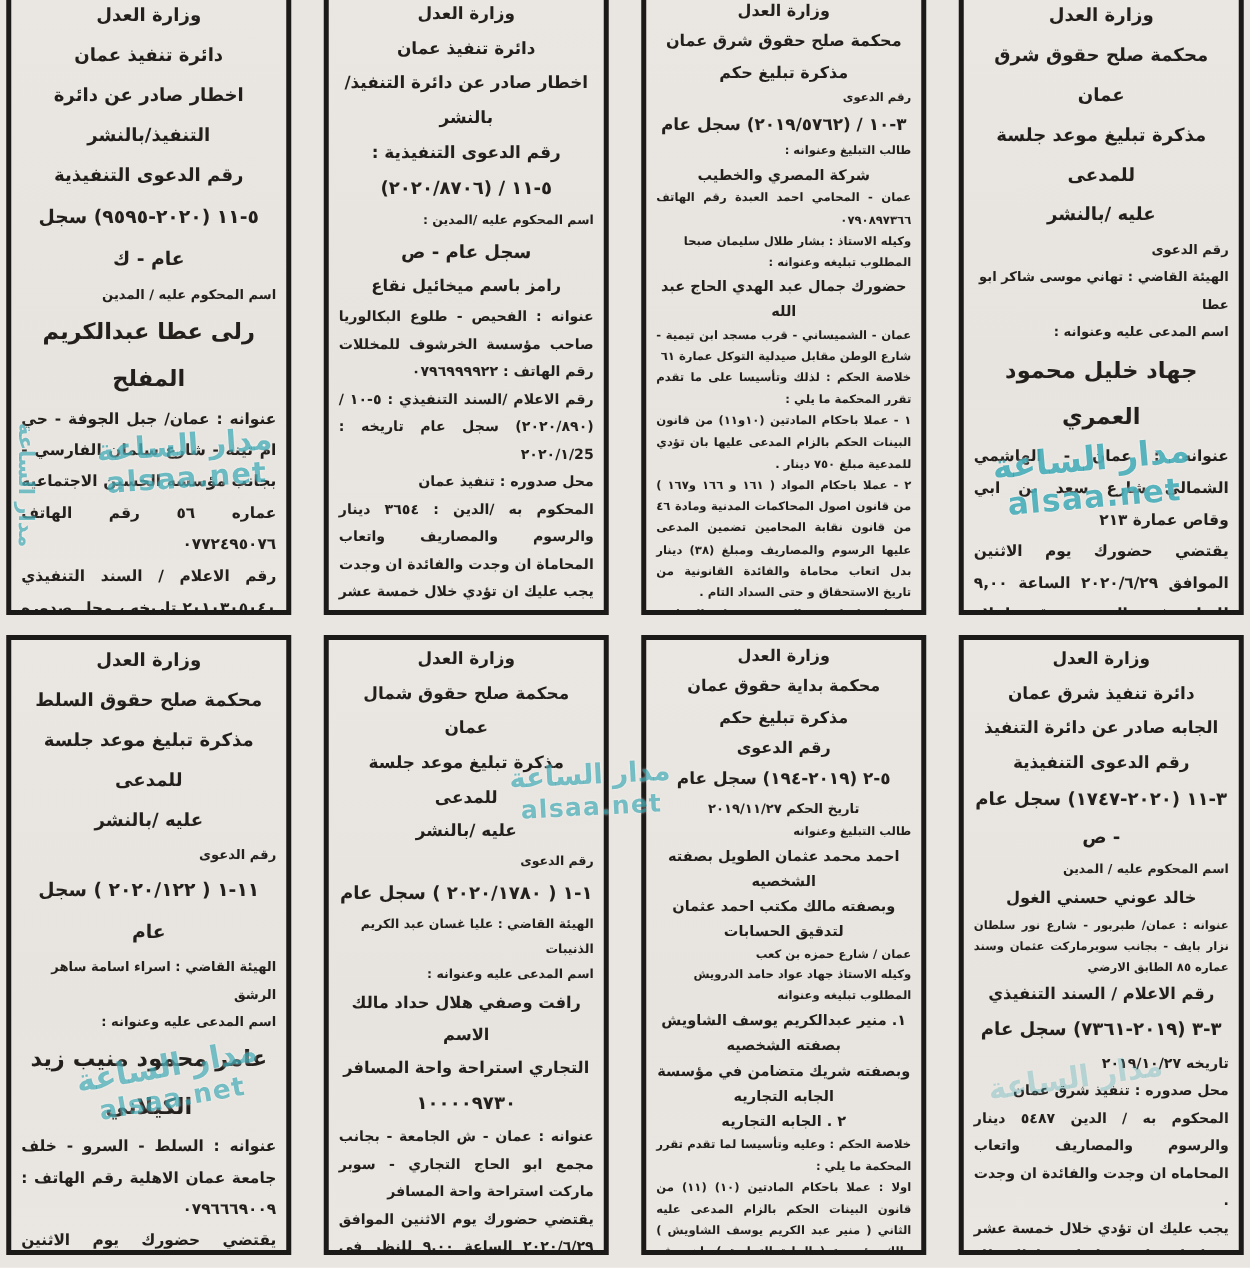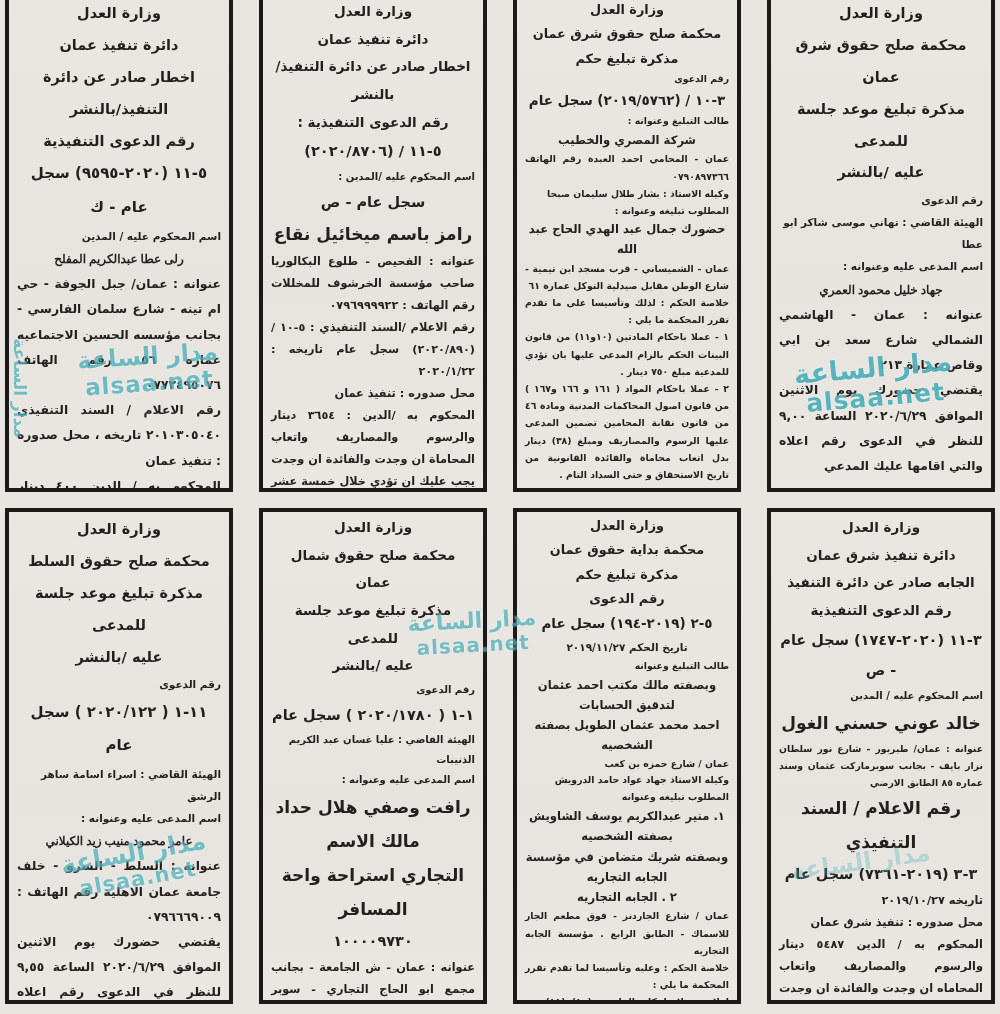--- a/index.html
+++ b/index.html
@@ -31,30 +31,30 @@
   .ln{font-weight:bold;}
   
   .h{text-align:center;font-size:13.5px;line-height:2.05;}
   
   .num{text-align:center;font-size:14.5px;line-height:2.1;}
   
   .l{text-align:right;font-size:10px;line-height:2.0;}
   
   .c{text-align:center;font-size:10.5px;line-height:2.0;}
   
-  .n{text-align:center;font-size:17px;line-height:2.0;}
+  .n{text-align:center;font-size:13px;line-height:2.0;}
   
   .p{text-align:justify;text-align-last:right;font-size:11.3px;line-height:1.95;}
   
   .sp{text-align:justify;text-align-last:right;font-size:9.3px;line-height:1.85;}
 
   
   .r .h{font-size:14.5px;line-height:2.2;}
   .r .num{font-size:15px;line-height:2.25;}
-  .r .n{font-size:12px;line-height:2.1;font-family:Liberation Serif, serif;}
+  .r .n{font-size:18px;line-height:2.1;}
   .r .p{font-size:12.3px;line-height:2.05;}
   .r .l{font-size:10.5px;line-height:2.1;}
   .d .h{font-size:12.8px;line-height:1.9;}
   .d .num{font-size:13.5px;line-height:1.9;}
   .d .n{font-size:11.6px;line-height:1.75;}
   .d .l{font-size:9.3px;line-height:1.8;}
 
   
   .wm{
     position:absolute;
@@ -120,21 +120,21 @@
       <article class="box m">
         <div class="ln h">وزارة العدل</div>
         <div class="ln h">دائرة تنفيذ عمان</div>
         <div class="ln h">اخطار صادر عن دائرة التنفيذ/بالنشر</div>
         <div class="ln h">رقم الدعوى التنفيذية :</div>
         <div class="ln num">٥-١١ / (٢٠٢٠/٨٧٠٦)</div>
         <div class="ln l">اسم المحكوم عليه /المدين :</div>
         <div class="ln num">سجل عام - ص</div>
         <div class="ln n">رامز باسم ميخائيل نقاع</div>
         <div class="ln p">عنوانه : الفحيص - طلوع البكالوريا صاحب مؤسسة الخرشوف للمخللات رقم الهاتف : ٠٧٩٦٩٩٩٩٢٢</div>
-        <div class="ln p">رقم الاعلام /السند التنفيذي : ٥-١٠ / (٢٠٢٠/٨٩٠) سجل عام تاريخه : ٢٠٢٠/١/٢٢</div>
+        <div class="ln p">رقم الاعلام /السند التنفيذي : ٥-١٠ / (٢٠٢٠/٨٩٠) سجل عام تاريخه : ٢٠٢٠/١/25</div>
         <div class="ln p">محل صدوره : تنفيذ عمان</div>
         <div class="ln p">المحكوم به /الدين : ٣٦٥٤ دينار والرسوم والمصاريف واتعاب المحاماة ان وجدت والفائدة ان وجدت</div>
         <div class="ln p">يجب عليك ان تؤدي خلال خمسة عشر يوما تلي تاريخ تبليغك هذا الاخطار الى المحكوم له /الدائن :</div>
       </article>
       <article class="box r">
         <div class="ln h">وزارة العدل</div>
         <div class="ln h">دائرة تنفيذ عمان</div>
         <div class="ln h">اخطار صادر عن دائرة التنفيذ/بالنشر</div>
         <div class="ln h">رقم الدعوى التنفيذية</div>
         <div class="ln num">٥-١١ (٢٠٢٠-٩٥٩٥) سجل عام - ك</div>
@@ -161,29 +161,28 @@
         <div class="ln p">يجب عليك ان تؤدي خلال خمسة عشر يوما تلي تاريخ تبليغك هذا الاخطار الى المحكوم له / الدائن شركة وكاله شرق المتوسط للاستيراد والاستشارات المبلغ المبين اعلاه .</div>
       </article>
       <article class="box d">
         <div class="ln h">وزارة العدل</div>
         <div class="ln h">محكمة بداية حقوق عمان</div>
         <div class="ln h">مذكرة تبليغ حكم</div>
         <div class="ln h">رقم الدعوى</div>
         <div class="ln num">٥-٢ (٢٠١٩-١٩٤) سجل عام</div>
         <div class="ln c">تاريخ الحكم ٢٠١٩/١١/٢٧</div>
         <div class="ln l">طالب التبليغ وعنوانه</div>
+        <div class="ln n">احمد محمد عثمان الطويل بصفته الشخصيه</div>
         <div class="ln n">وبصفته مالك مكتب احمد عثمان لتدقيق الحسابات</div>
-        <div class="ln n">احمد محمد عثمان الطويل بصفته الشخصيه</div>
         <div class="ln l">عمان / شارع حمزه بن كعب</div>
         <div class="ln l">وكيله الاستاذ جهاد عواد حامد الدرويش</div>
         <div class="ln l">المطلوب تبليغه وعنوانه</div>
         <div class="ln n">١. منير عبدالكريم يوسف الشاويش بصفته الشخصيه</div>
         <div class="ln n">وبصفته شريك متضامن في مؤسسة الجابه التجاريه</div>
         <div class="ln n">٢ . الجابه التجاريه</div>
-        <div class="ln sp">عمان / شارع الجاردنز - فوق مطعم الجار للاسماك - الطابق الرابع . مؤسسة الجابه التجاريه</div>
         <div class="ln sp">خلاصة الحكم : وعليه وتأسيسا لما تقدم تقرر المحكمة ما يلي :</div>
         <div class="ln sp">اولا : عملا باحكام المادتين (١٠) (١١) من قانون البينات الحكم بالزام المدعى عليه الثاني ( منير عبد الكريم يوسف الشاويش ) مالك مؤسسة ( الجابة التجارية ) بان يدفع للمدعي ( احمد محمد عثمان الطويل ) المبلغ المدعى به والبالغ (٤١٤٠٠٠) دولار امريكي او ما يعادلها بالدينار الاردني وقت الوفاء .</div>
       </article>
       <article class="box m">
         <div class="ln h">وزارة العدل</div>
         <div class="ln h">محكمة صلح حقوق شمال عمان</div>
         <div class="ln h">مذكرة تبليغ موعد جلسة للمدعى</div>
         <div class="ln h">عليه /بالنشر</div>
         <div class="ln l">رقم الدعوى</div>
         <div class="ln num">١-١ ( ٢٠٢٠/١٧٨٠ ) سجل عام</div>

